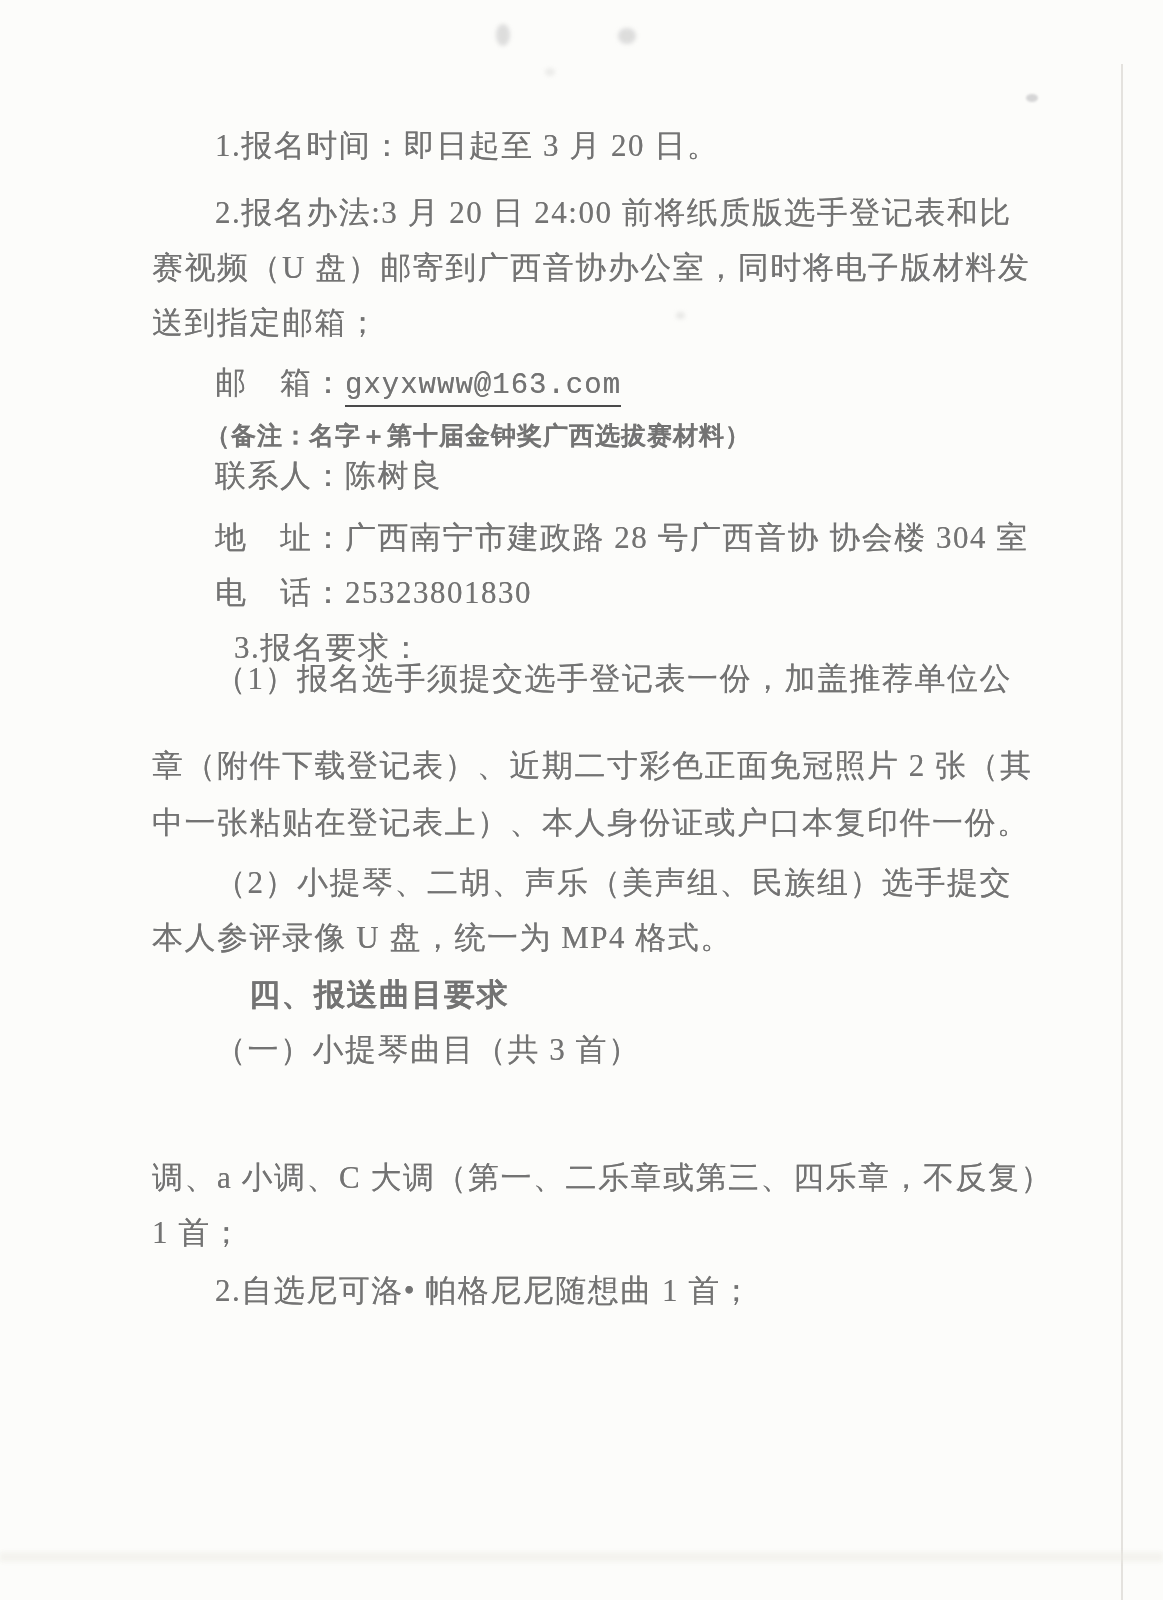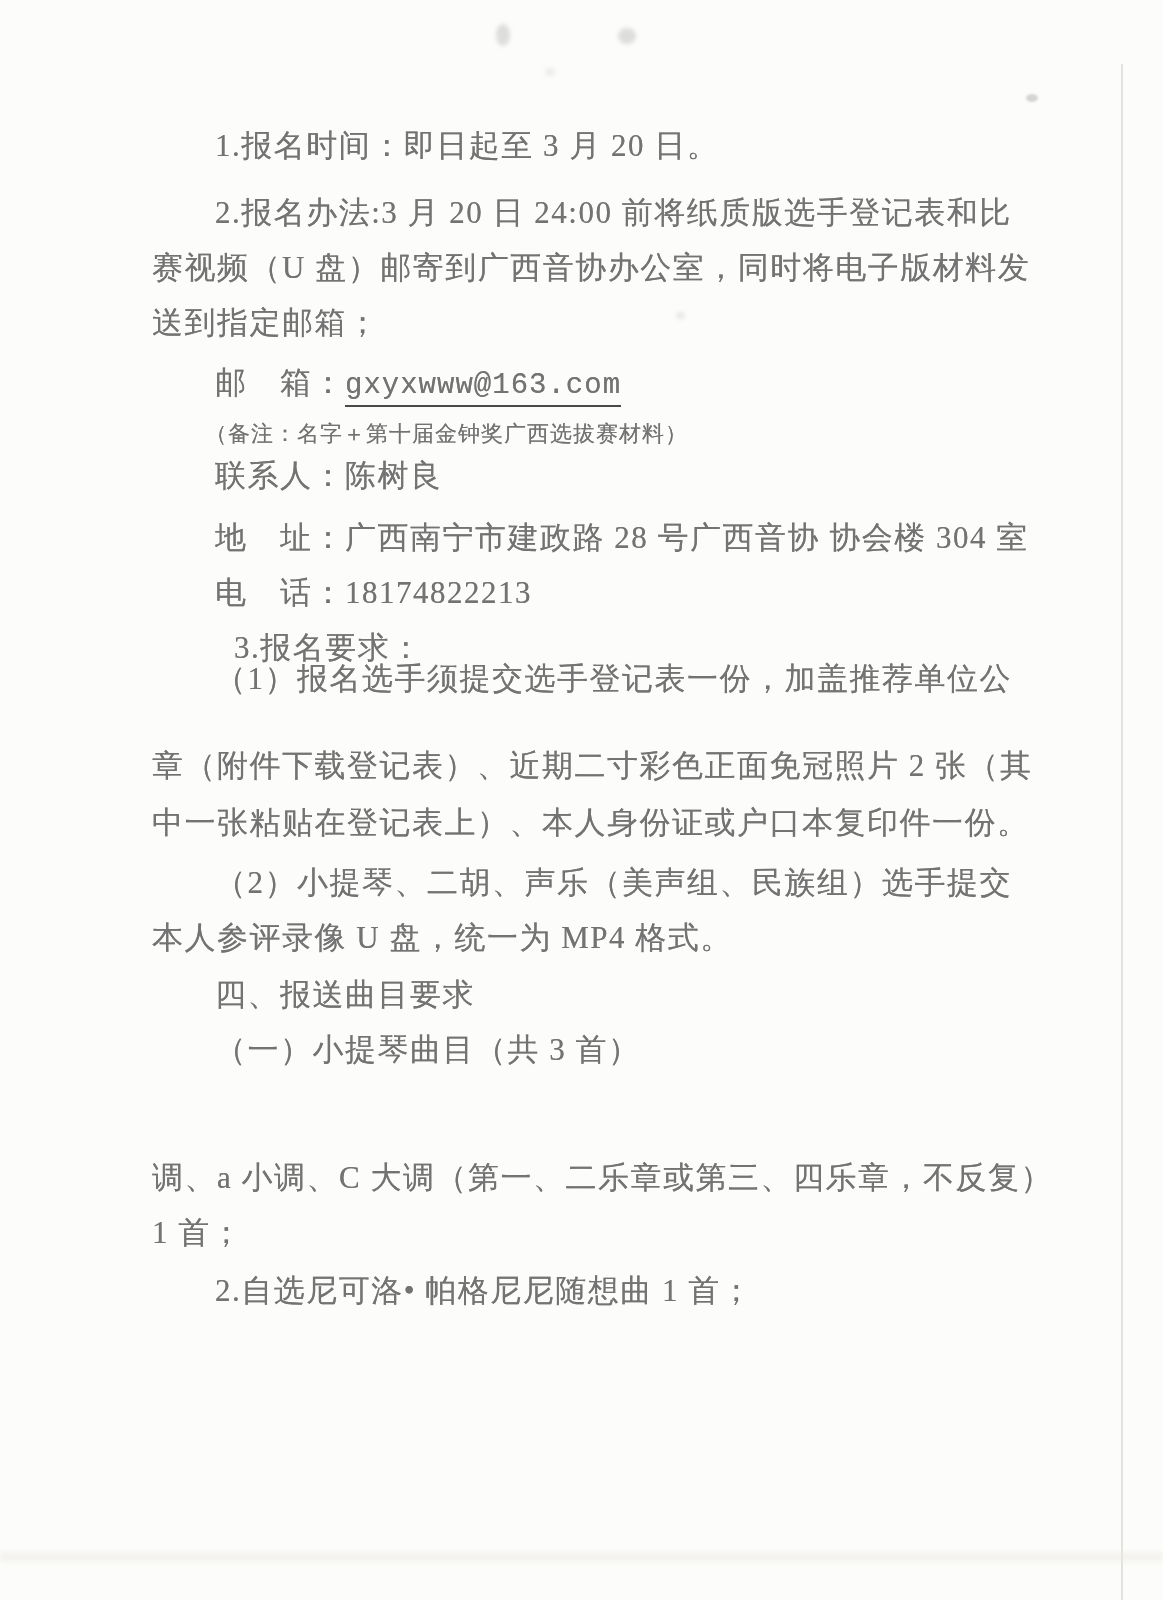--- a/index.html
+++ b/index.html
@@ -26,22 +26,22 @@
     letter-spacing: 1.5px;
     white-space: nowrap;
     line-height: 1.2;
     color: #737373;
     
     text-shadow: 0 0 0.6px rgba(60,60,60,0.55);
   }
   .indent   { left: 215px; }
   .flush    { left: 152px; }
   .hang     { left: 198px; margin-left: 36px; }
-  .note     { left: 205px; font-size: 22px; font-weight: 400; letter-spacing: 1px; }
-  .bold     { font-weight: 400; }
+  .note     { left: 205px; font-size: 25px; font-weight: 700; letter-spacing: 1px; }
+  .bold     { font-weight: 700; margin-left: 34px; }
   .email {
     font-family: "Liberation Mono", "DejaVu Sans Mono", monospace;
     font-size: 29px;
     letter-spacing: 1px;
     border-bottom: 2px solid #4a4a4a;
     padding-bottom: 3px;
   }
   
   .scan-vline {
     position: absolute;
@@ -91,21 +91,21 @@
   <div class="line flush" style="top:249px">赛视频（U 盘）邮寄到广西音协办公室，同时将电子版材料发</div>
   <div class="line flush" style="top:304px">送到指定邮箱；</div>
 
   <div class="line indent" style="top:364px">
     <span>邮　箱：</span><span class="email">gxyxwww@163.com</span>
   </div>
 
   <div class="line note" style="top:421px">（备注：名字＋第十届金钟奖广西选拔赛材料）</div>
   <div class="line indent" style="top:457px">联系人：陈树良</div>
   <div class="line indent" style="top:519px">地　址：广西南宁市建政路 28 号广西音协 协会楼 304 室</div>
-  <div class="line indent" style="top:574px">电　话：18174822213</div>
+  <div class="line indent" style="top:574px">电　话：25323801830</div>
 
   <div class="line hang" style="top:629px">3.报名要求：</div>
   <div class="line indent" style="top:660px">（1）报名选手须提交选手登记表一份，加盖推荐单位公</div>
   <div class="line flush" style="top:747px">章（附件下载登记表）、近期二寸彩色正面免冠照片 2 张（其</div>
   <div class="line flush" style="top:804px">中一张粘贴在登记表上）、本人身份证或户口本复印件一份。</div>
   <div class="line indent" style="top:864px">（2）小提琴、二胡、声乐（美声组、民族组）选手提交</div>
   <div class="line flush" style="top:919px">本人参评录像 U 盘，统一为 MP4 格式。</div>
 
   <div class="line indent bold" style="top:976px">四、报送曲目要求</div>
   <div class="line indent" style="top:1031px">（一）小提琴曲目（共 3 首）</div>

